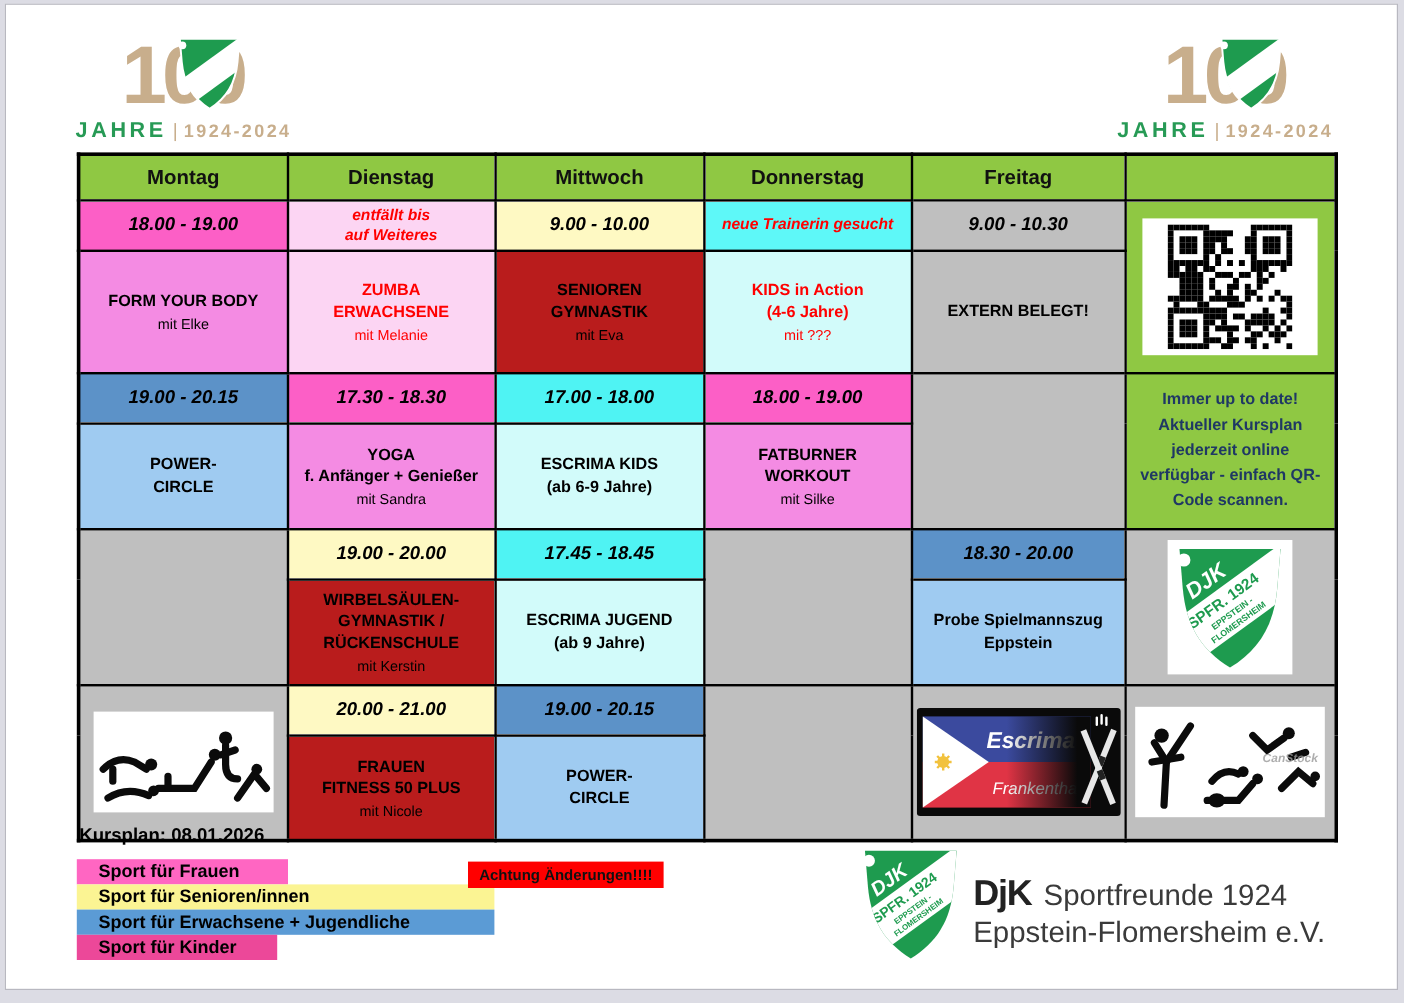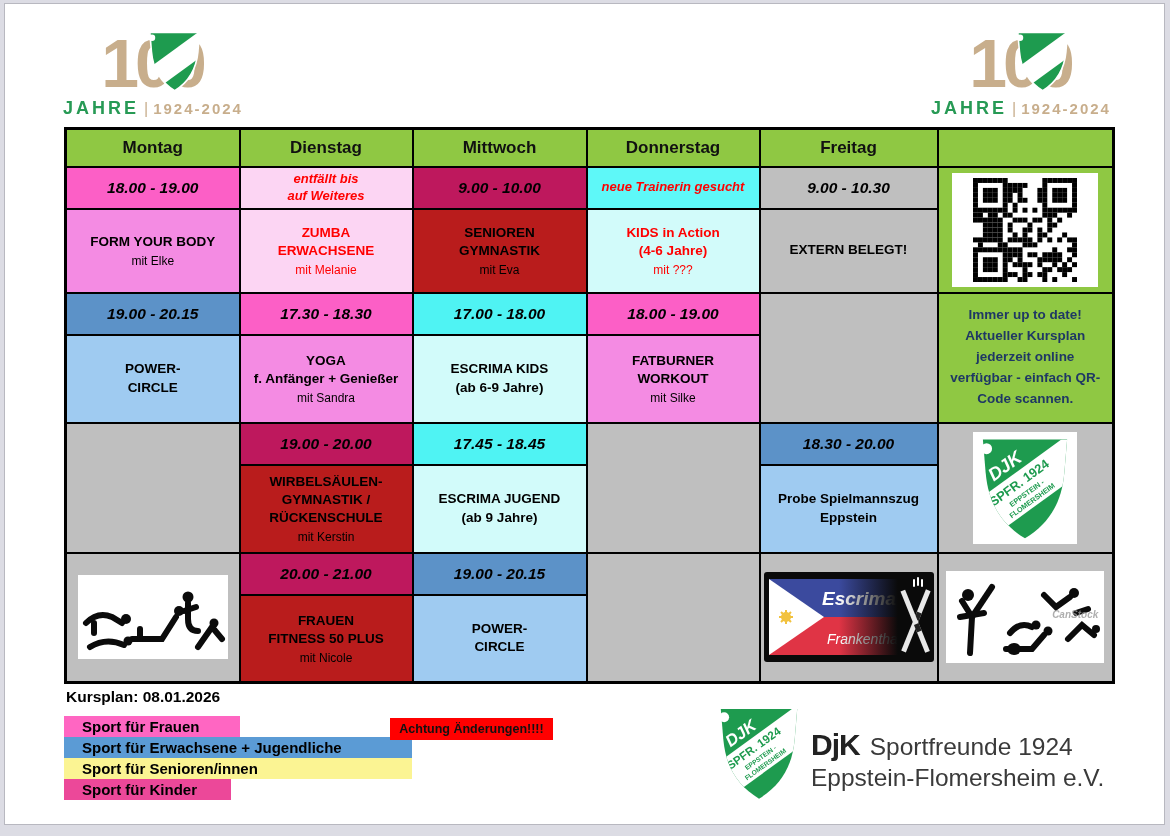--- a/index.html
+++ b/index.html
@@ -22,21 +22,21 @@
   table.plan { position:absolute; left:59px; top:123px; border-collapse:collapse; table-layout:fixed; border:3px solid #000; }
   table.plan td, table.plan th { border:2px solid #000; text-align:center; vertical-align:middle; padding:2px 3px; overflow:hidden; }
   .day  { background:#8fc843; font-size:17px; font-weight:bold; color:#111; }
   .time { font-size:15.5px; font-weight:bold; font-style:italic; color:#000;margin-top:46px; }
   .ctitle { font-size:13.5px; font-weight:bold; line-height:1.35; white-space:pre-line; }
   .trainer { font-size:12px; margin-top:3px; }
   .note { font-size:13px; font-weight:bold; font-style:italic; color:#ff0000; line-height:1.25; white-space:pre-line; }
   .red  { color:#ff0000; }
 
   .bg-hotpink{background:#fc5fc6;} .bg-pink{background:#f48be3;} .bg-lightpink{background:#fcd5f3;}
-  .bg-yellow{background:#be185d;} .bg-lightyellow{background:#b91c1c;}
+  .bg-yellow{background:#fef9c3;} .bg-lightyellow{background:#b91c1c;}
   .bg-cyan{background:#4ff3f3;} .bg-cyannote{background:#5ef8f8;} .bg-lightcyan{background:#d2fbfa;}
   .bg-blue{background:#5c92c8;} .bg-lightblue{background:#9fcbf1;}
   .bg-gray{background:#bfbfbf;} .bg-green{background:#8fc843;}
 
   .qr-wrap { background:#fff; width:146px; height:114px; margin:2px auto; display:flex; align-items:center; justify-content:center; }
   .qrinfo { background:#8fc843; color:#1f3864; font-weight:bold; font-size:13.5px; line-height:1.55; white-space:pre-line; }
   .imgbox { background:#fff; margin:auto; display:flex; align-items:center; justify-content:center; position:relative; }
   .watermark { position:absolute; right:6px; top:38px; font-size:10px; color:#9a9a9a; font-weight:bold; opacity:.8;font-style:italic; }
 
   
@@ -377,21 +377,21 @@
                 <rect x="24" y="80" width="4" height="4" fill="#000"></rect>
                 <rect x="36" y="80" width="4" height="4" fill="#000"></rect>
                 <rect x="40" y="80" width="4" height="4" fill="#000"></rect>
                 <rect x="56" y="80" width="4" height="4" fill="#000"></rect>
                 <rect x="64" y="80" width="4" height="4" fill="#000"></rect>
                 <rect x="80" y="80" width="4" height="4" fill="#000"></rect>
               </svg>
             </div>
       </td>
     </tr>
-    <tr style="height:84px">
+    <tr style="height:102px">
       <td class="bg-pink">
         <div class="ctitle">FORM YOUR BODY</div>
         <div class="trainer">mit Elke</div>
       </td>
       <td class="bg-lightpink">
         <div class="ctitle red">ZUMBA
 ERWACHSENE</div>
         <div class="trainer red">mit Melanie</div>
       </td>
       <td class="bg-lightyellow">
@@ -586,22 +586,22 @@
 CIRCLE</div>
       </td>
     </tr>
   </tbody>
     </table>
 
   <div class="date-label">Kursplan: 08.01.2026</div>
 
   <div class="legend">
     <div class="legend-row lg-0">Sport für Frauen</div>
+    <div class="legend-row lg-2">Sport für Senioren/innen</div>
     <div class="legend-row lg-1">Sport für Erwachsene + Jugendliche</div>
-    <div class="legend-row lg-2">Sport für Senioren/innen</div>
     <div class="legend-row lg-3">Sport für Kinder</div>
   </div>
 
   <div class="warnbox">Achtung Änderungen!!!!</div>
 
   <div class="club-shield">
     <svg width="84" height="98" viewBox="0 0 100 118">
       <defs>
           <clipPath id="clip-d">
             <path d="M4 6 H96 L93 42 C90 76 76 98 50 114 C24 98 10 76 7 42 Z"></path>

